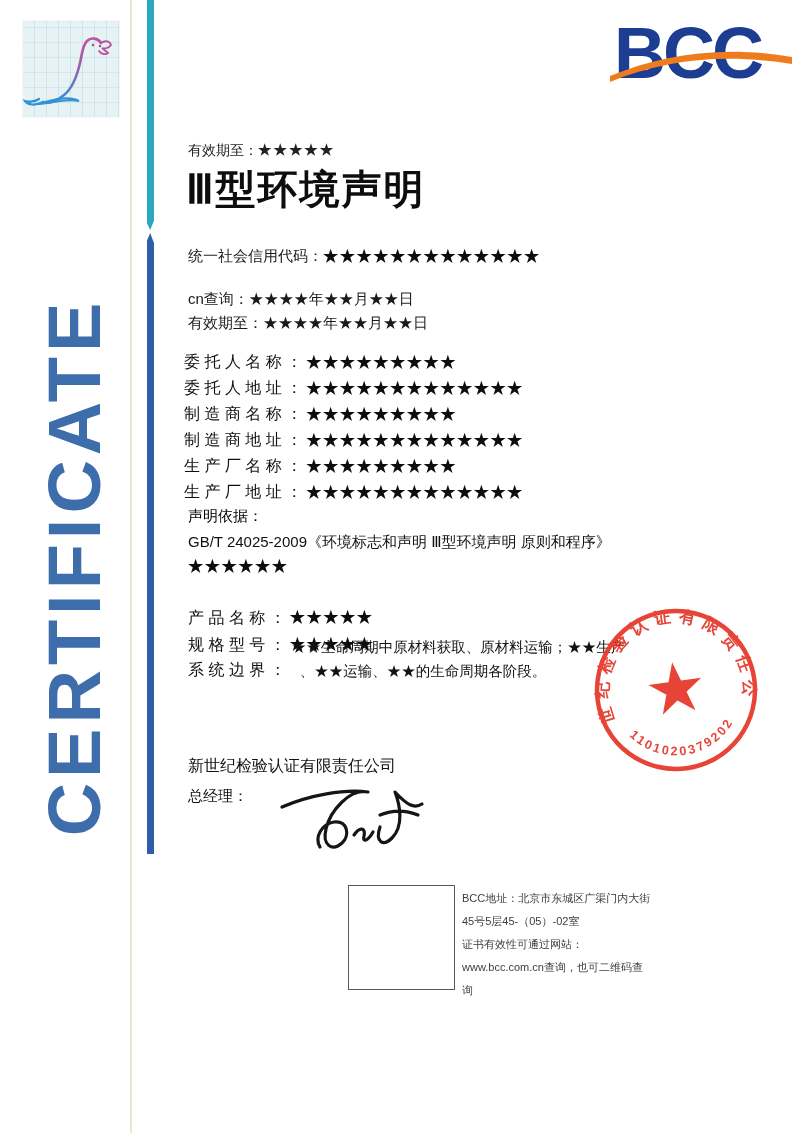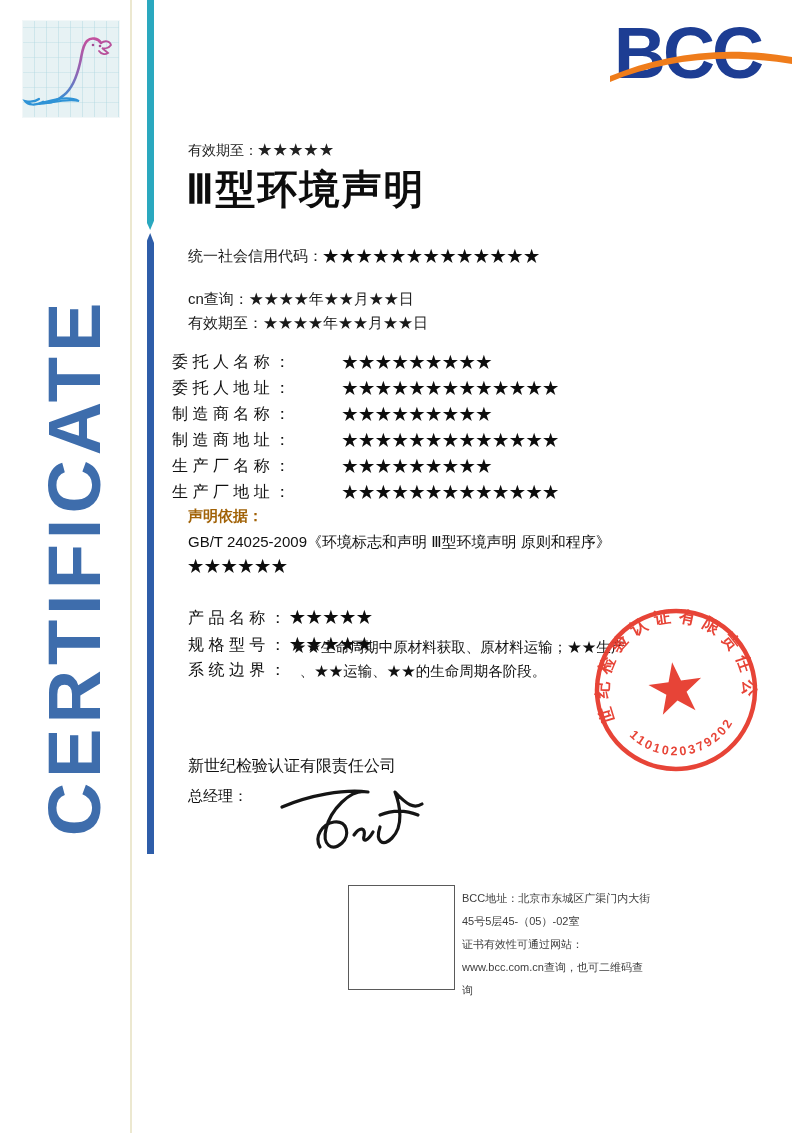--- a/index.html
+++ b/index.html
@@ -36,25 +36,25 @@
   .abs { position:absolute; }
   .cert-no { left:188px; top:141px; font-size:14px; color:#222; }
   .cert-no .stars-sm { font-size:15px; font-weight:bold; letter-spacing:2px; }
   .doc-title { left:186px; top:162px; font-size:40px; font-weight:bold; color:#0d0d0d; letter-spacing:2px; }
   .credit { left:188px; top:246px; font-size:15px; color:#1a1a1a; }
   .credit .stars { vertical-align:-1px; }
   .dateln { left:188px; top:290px; font-size:15px; color:#1a1a1a; }
   .dateln2 { left:188px; top:314px; font-size:15px; color:#1a1a1a; }
   .stars { font-size:17px; font-weight:bold; letter-spacing:1.5px; color:#0d0d0d; }
 
-  .frow { left:172px; height:26px; display:flex; align-items:center; font-size:16px; color:#111;gap:48px; }
+  .frow { left:184px; height:26px; display:flex; align-items:center; font-size:16px; color:#111; }
   .frow .flabel { white-space:pre; font-weight:500; }
   .frow .stars { margin-left:4px; }
 
-  .decl-label { left:188px; top:507px; font-size:15px; font-weight:bold; color:#a16207; }
+  .decl-label { left:188px; top:507px; font-size:15px; font-weight:normal; color:#000000; }
   .decl-line1 { left:188px; top:533px; font-size:15px; color:#111; }
   .decl-line2 { left:188px; top:556px; }
 
   .prow { left:188px; height:27px; display:flex; align-items:flex-end; font-size:16px; color:#111; }
   .prow .flabel { white-space:pre; line-height:27px; }
   .prow .stars { margin-left:4px; line-height:27px; }
   .sysbound { font-size:14.5px; line-height:24px; margin-left:6px; width:392px; padding-top:4px; }
   .sysbound .l2 { padding-left:8px; }
 
   .note { left:196px; top:701px; font-size:17px; color:#111; }

